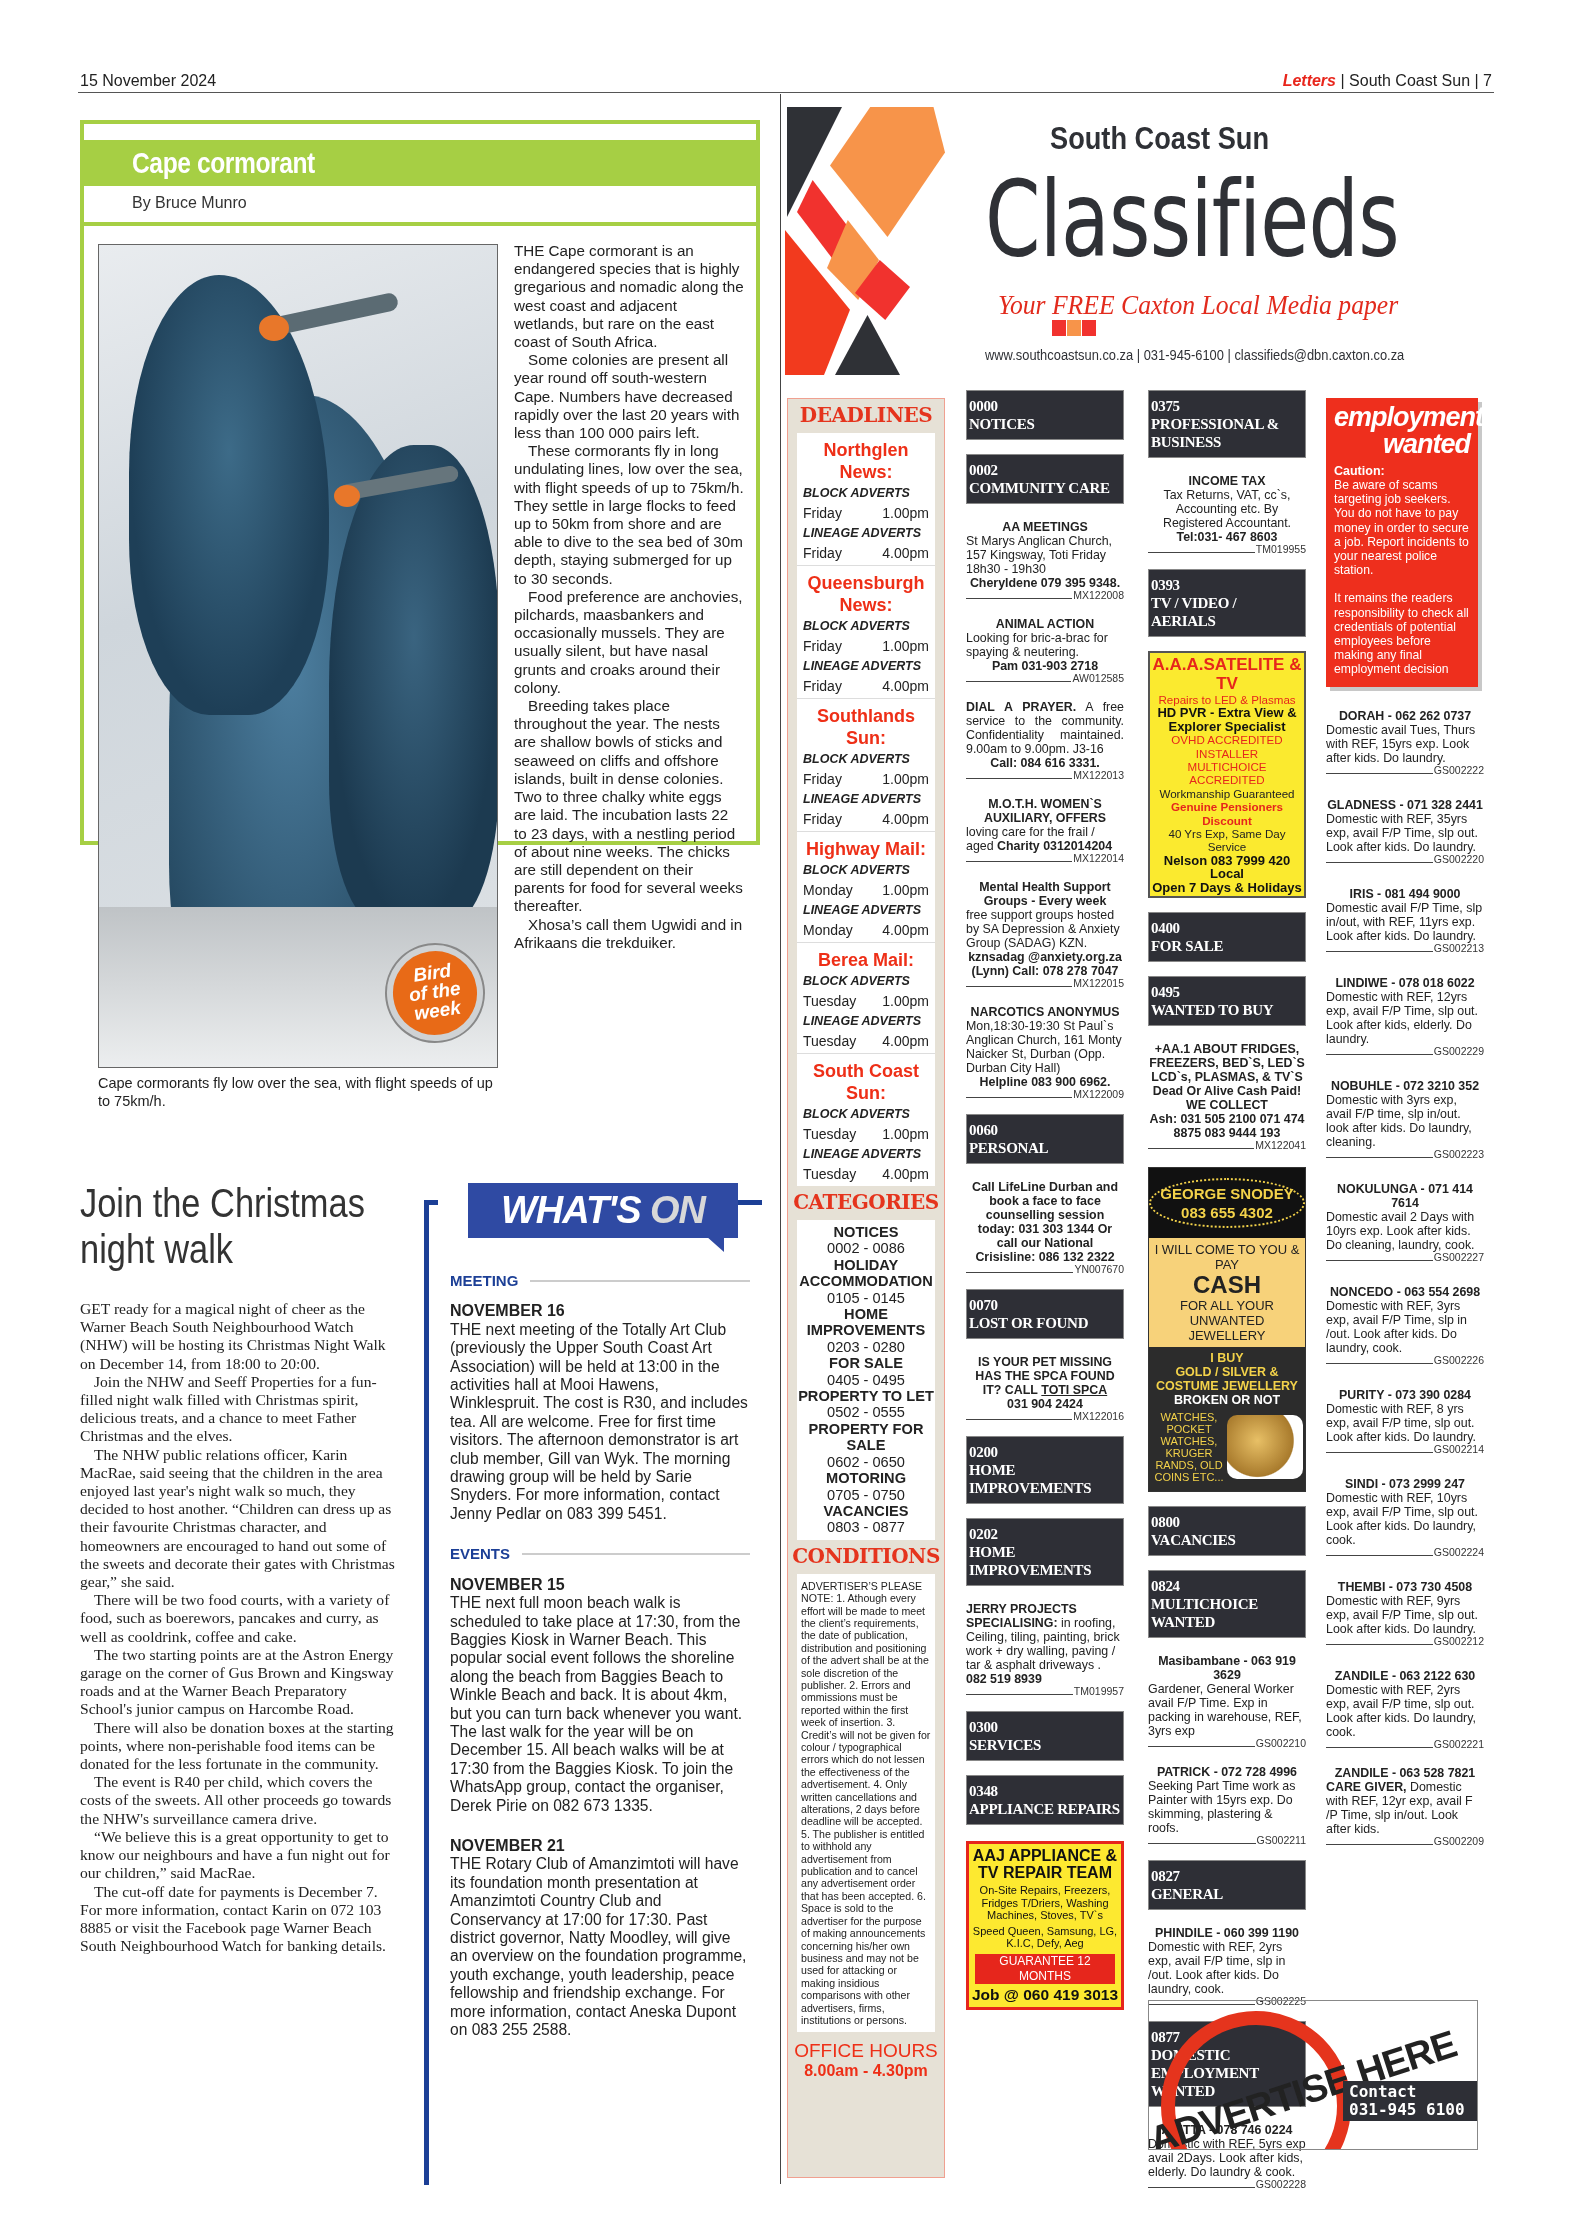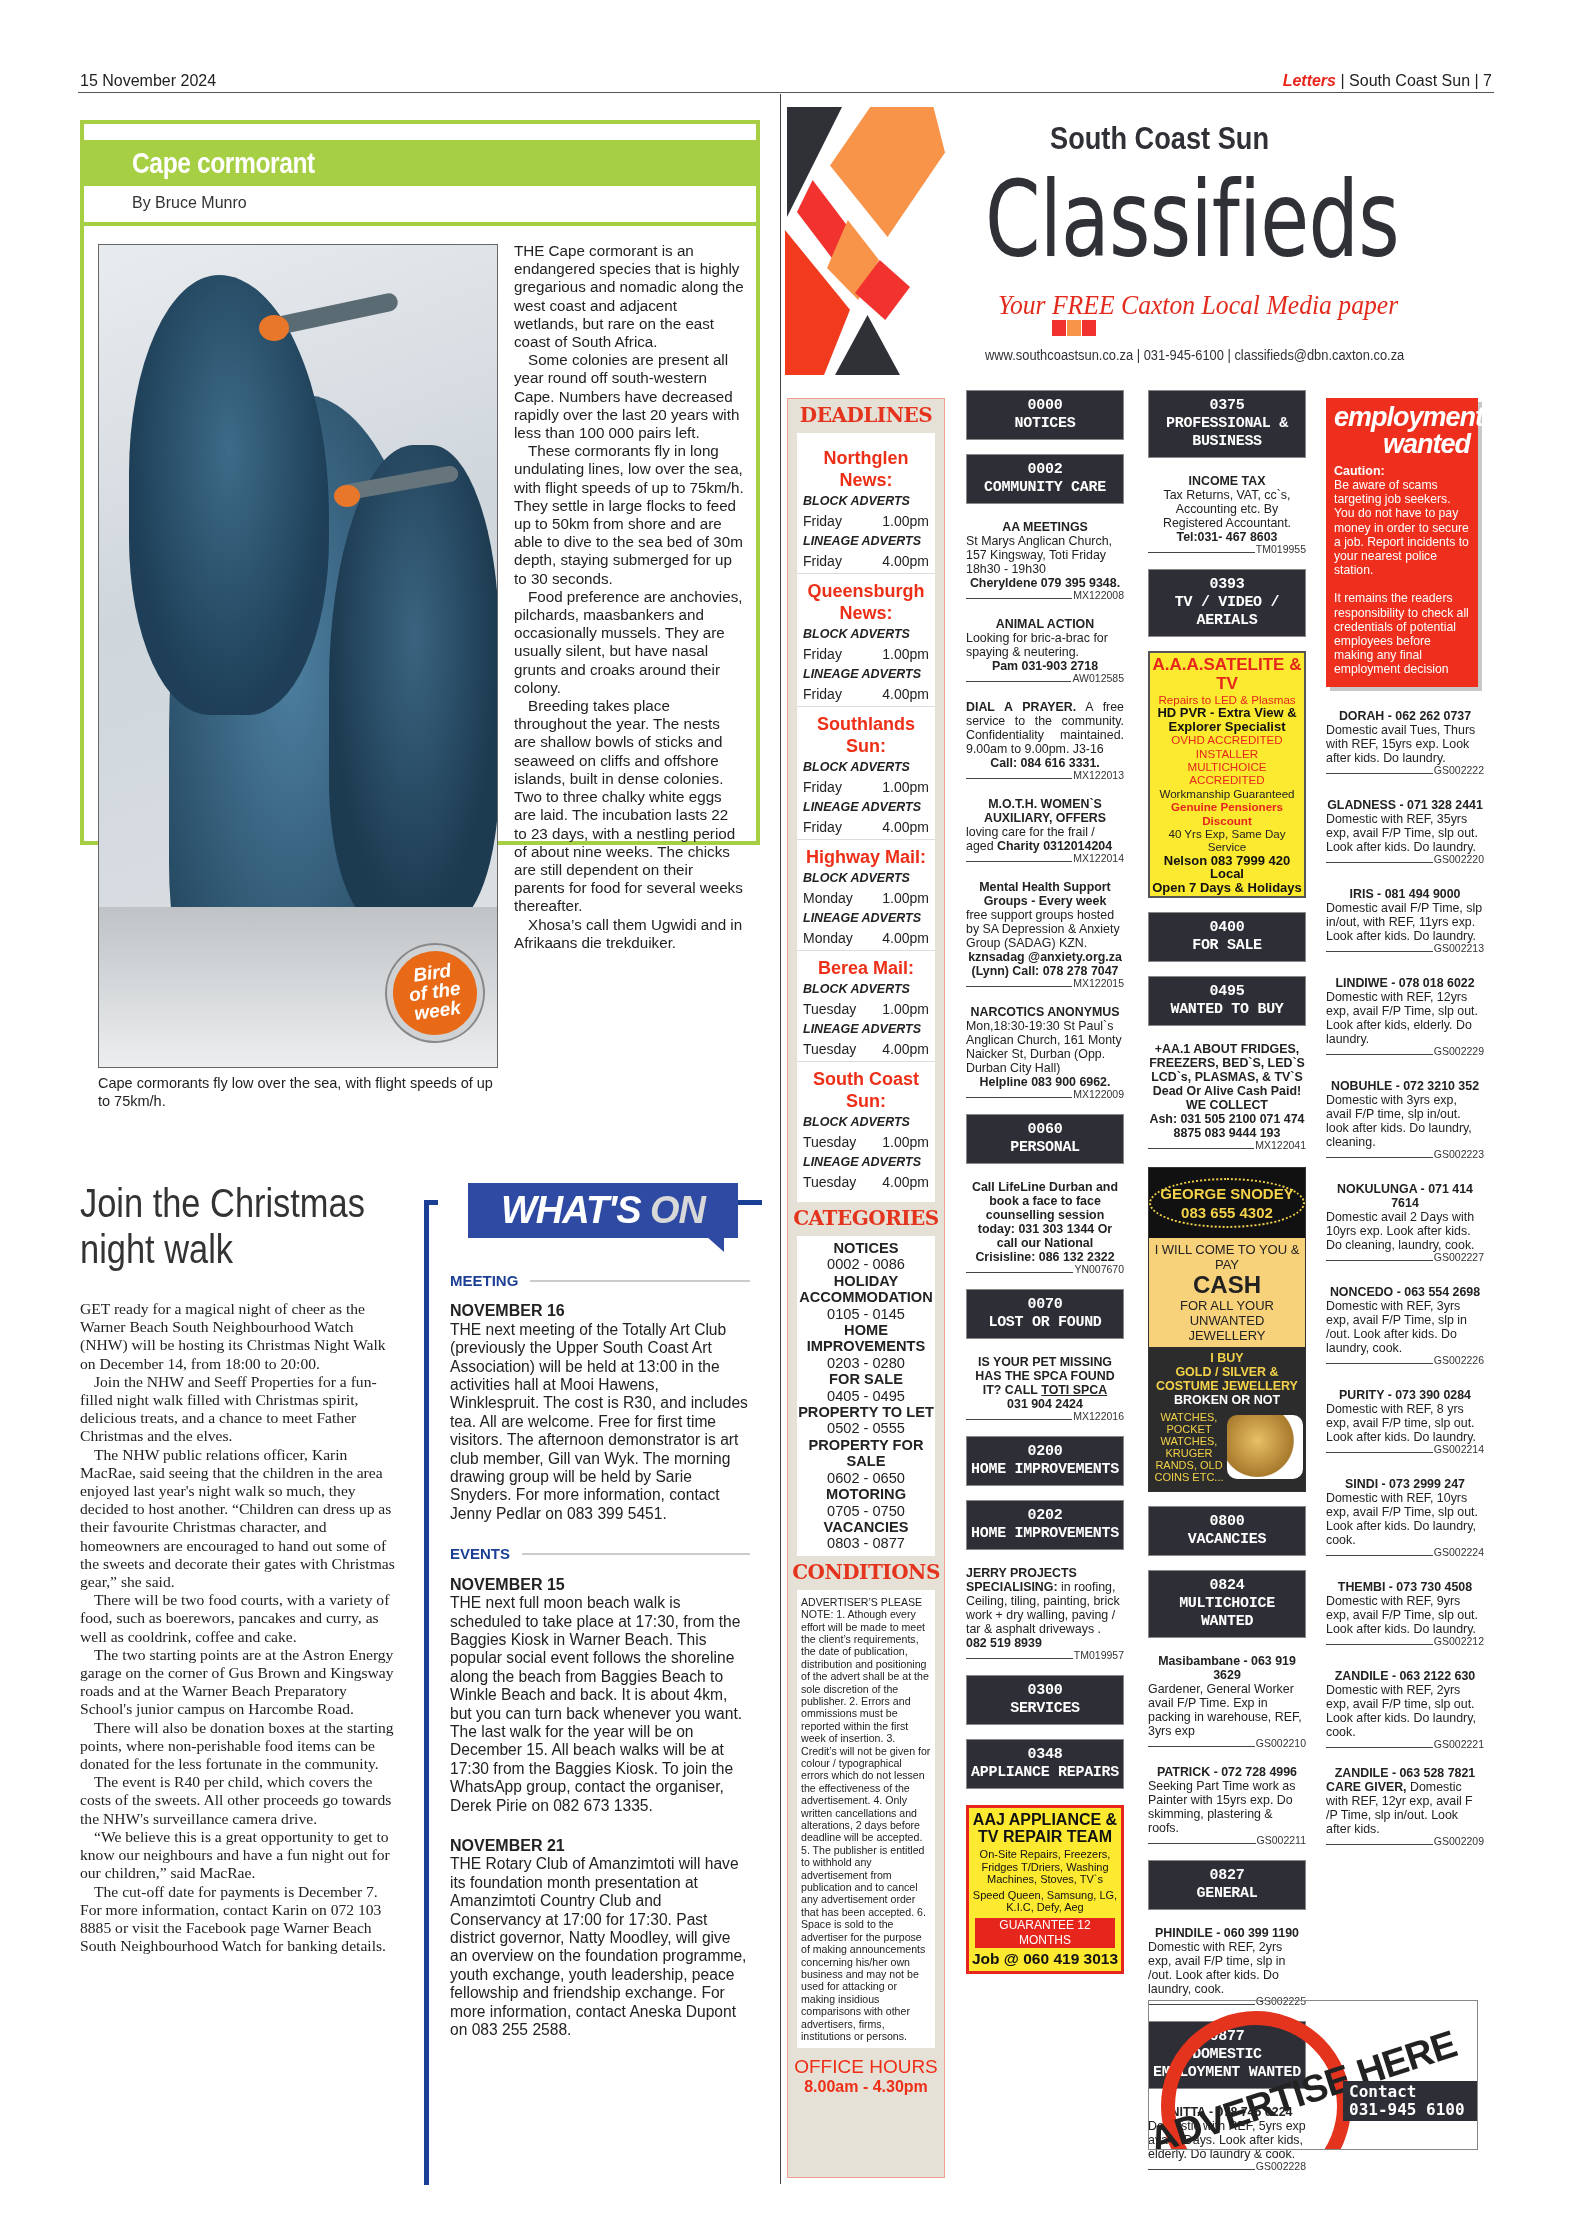--- a/index.html
+++ b/index.html
@@ -57,33 +57,33 @@
 .cls-brand{left:1050px;top:120px;font-size:32px;color:#2f3136;font-weight:bold;transform:scaleX(0.85);transform-origin:left}
 .cls-title{left:985px;top:165px;font-size:106px;line-height:110px;color:#2f3136;letter-spacing:-1px;font-family:"DejaVu Sans",sans-serif;font-weight:normal;transform:scaleX(0.75);transform-origin:left}
 .cls-tag{left:998px;top:290px;font-size:27px;color:#e22b1d;font-style:italic;font-family:"Liberation Serif",serif;transform:scaleX(0.95);transform-origin:left}
 .cls-sq{top:320px;width:14px;height:16px}
 .cls-contact{left:985px;top:347px;font-size:14px;color:#2f3136;transform:scaleX(0.92);transform-origin:left}
 
 
 .col{position:absolute;top:390px}
 .deadlines{left:787px;top:398px;width:158px;height:1780px;background:#e6e1d6;border:1px solid #f0a090}
 .dl-head{font-family:"DejaVu Serif",serif;font-weight:bold;color:#e5341d;font-size:20px;text-align:center;padding:4px 0 6px;letter-spacing:-0.5px}
-.dl-inner{background:#fff;margin:0 9px;padding:10px 6px}
+.dl-inner{background:#fff;margin:0 9px;padding:2px 6px}
 .dl-pub{color:#ee2f17;font-weight:bold;font-size:18px;line-height:22px;text-align:center;padding-top:4px}
 .dl-kind{font-weight:bold;font-style:italic;font-size:12.5px;line-height:20px;color:#222}
 .dl-row{display:flex;justify-content:space-between;font-size:14px;line-height:20px;color:#222}
 .dl-sep{border-top:1px solid #ddd;margin:2px -6px}
 .cat-list{text-align:center;font-size:14.6px;line-height:16.4px;color:#222;padding:4px 0}
 .cat-list .nm{font-weight:bold}
 .cond{font-size:10.6px;line-height:12.4px;color:#222;padding:6px 4px}
 .office{text-align:center;color:#ee2f17;padding-top:8px}
 .office .h{font-size:19px}
 .office .t{font-size:16px;font-weight:bold}
 
-.cbox{background:#2e2f36;color:#fff;text-align:center;font-weight:bold;font-size:15px;line-height:18px;padding:6px 2px;border:1px solid #888;font-family:Liberation Mono, monospace;letter-spacing:-0.3px}
+.cbox{background:#2e2f36;color:#fff;text-align:left;font-weight:bold;font-size:15px;line-height:18px;padding:6px 2px;border:1px solid #888;font-family:Liberation Serif, serif;letter-spacing:-0.3px}
 .ad{font-size:12.4px;line-height:14px;color:#222;margin:16px 0 0}
 .ad .c{text-align:center}
 .ad b{font-weight:bold}
 .ad .ref{display:flex;align-items:flex-end;font-size:10.5px;line-height:11px;color:#333}
 .ad .ref::before{content:"";flex:1;border-top:1px solid #444;margin-right:1px;margin-bottom:2px}
 .gap{height:14px}
 .c2{left:966px;width:158px}
 .c3{left:1148px;width:158px}
 .c4{left:1326px;width:158px}
 

